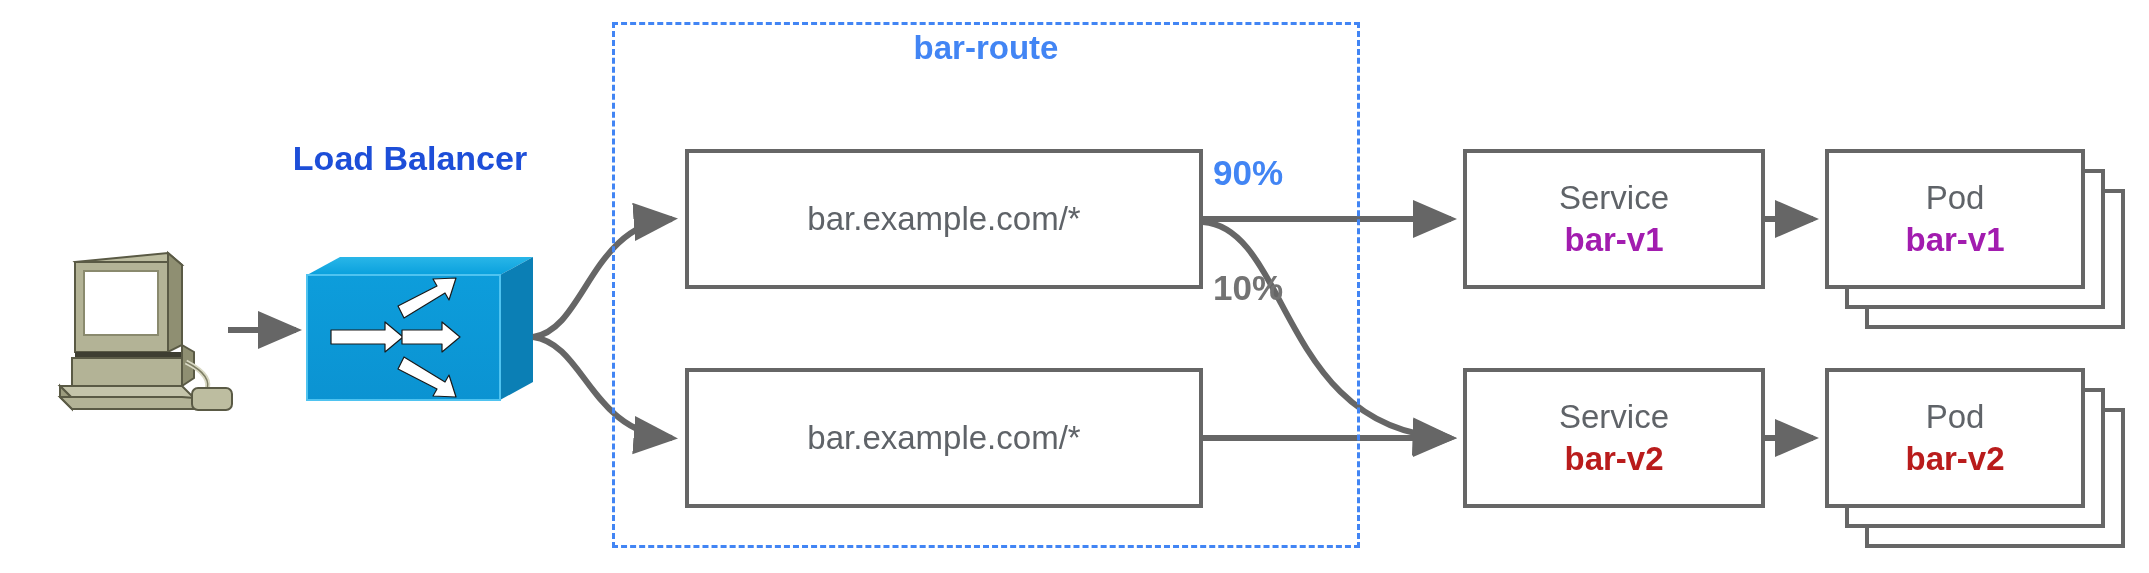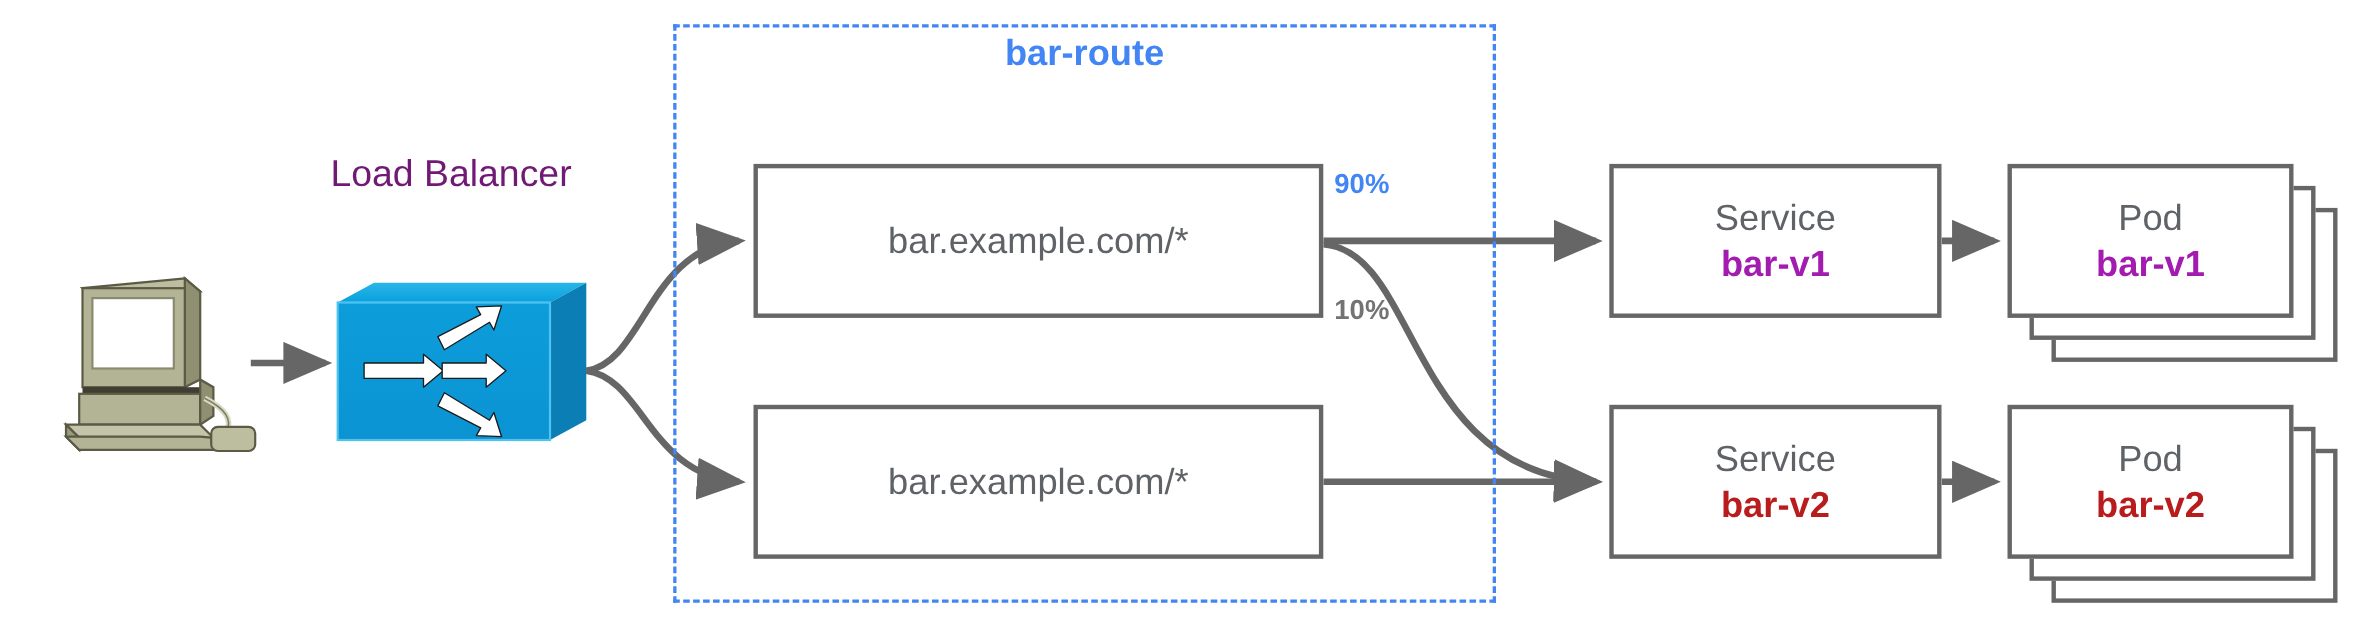--- a/index.html
+++ b/index.html
@@ -93,26 +93,26 @@
   }
   .pod-stack-top    { left: 1825px; top: 149px; }
   .pod-stack-bottom { left: 1825px; top: 368px; }
 
   
   .lb-label {
     left: 200px;
     top: 139px;
     width: 420px;
     text-align: center;
-    color: #701a75;
+    color: #1d4ed8;
     font-size: 34px;
-    font-weight: normal;
+    font-weight: bold;
   }
   .pct {
-    font-size: 25px;
+    font-size: 35px;
     font-weight: bold;
     white-space: nowrap;
   }
   .pct-90 { left: 1213px; top: 153px; color: #4285f4; }
   .pct-10 { left: 1213px; top: 268px; color: #737373; }
 </style>
 </head>
 <body>
 
 <div id="canvas">

